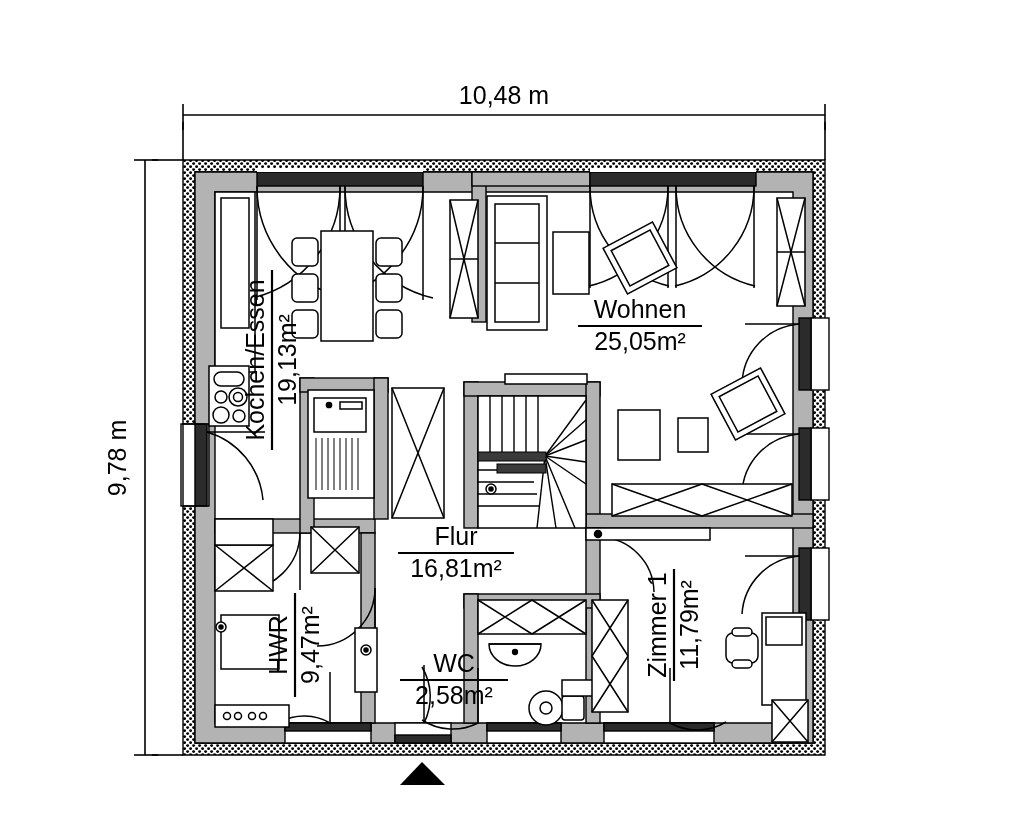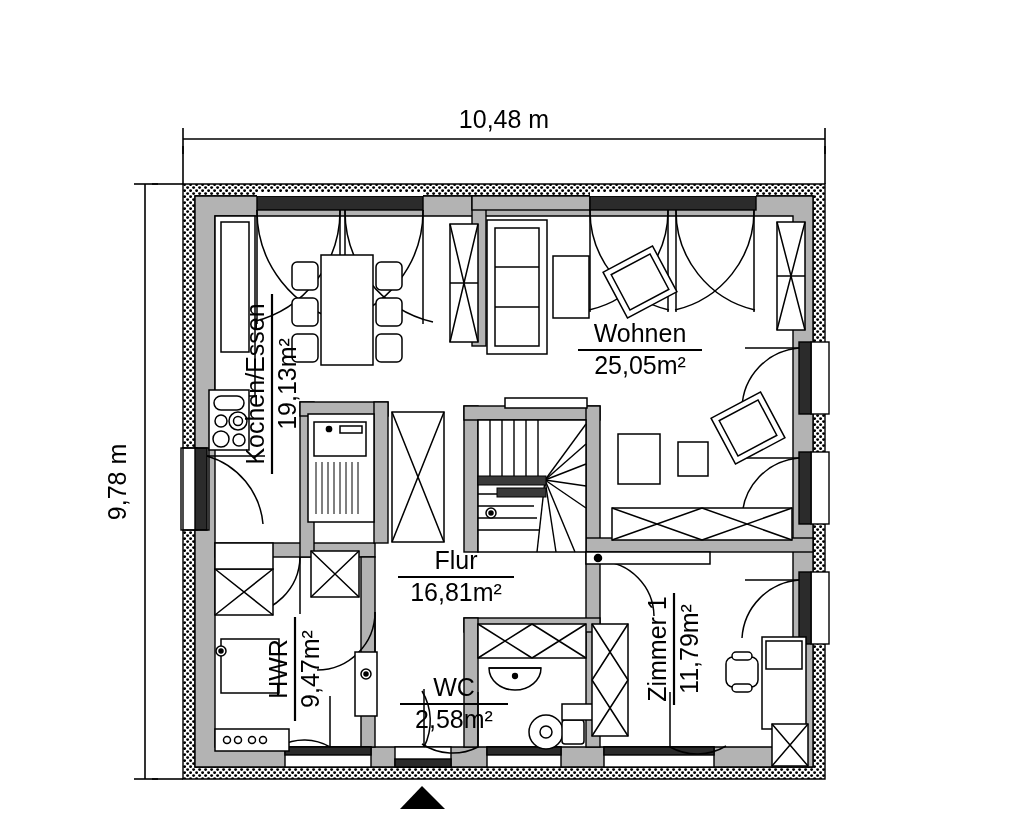--- a/index.html
+++ b/index.html
@@ -2,21 +2,21 @@
 <html><head>
 <meta charset="utf-8">
 <title>Grundriss</title>
 <style>
   html,body{margin:0;padding:0;background:#ffffff;}
   body{
     width:1024px;height:832px;
     font-family:"Liberation Sans","DejaVu Sans",sans-serif;
     color:#000;overflow:hidden;position:relative;
   }
-  #plan-root{position:absolute;inset:0;margin-top:24px;}
+  #plan-root{position:absolute;inset:0;}
   svg{display:block;}
   .dimtext{
     font-family:"Liberation Sans","DejaVu Sans",sans-serif;
     font-size:25px;fill:#000;
   }
   .roomname{
     font-family:"Liberation Sans","DejaVu Sans",sans-serif;
     font-size:25px;fill:#000;
   }
   .roomarea{

